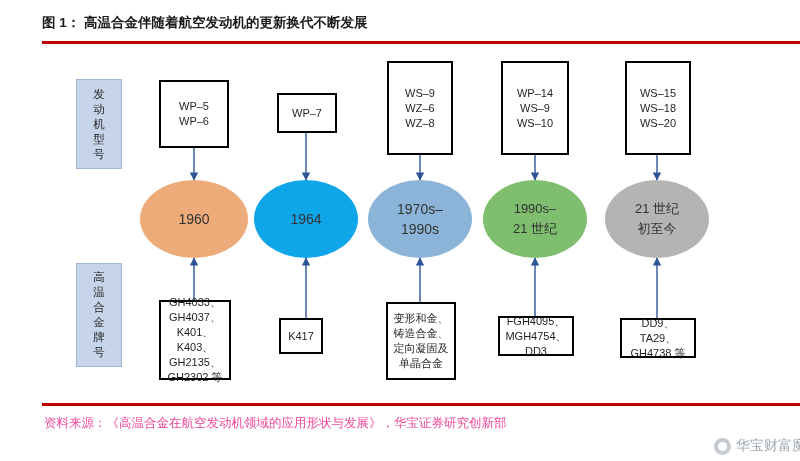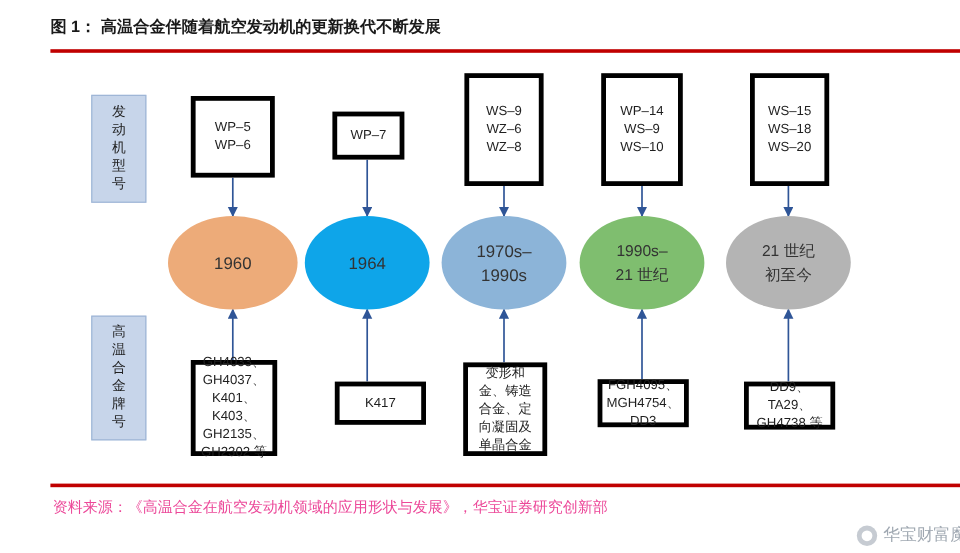--- a/index.html
+++ b/index.html
@@ -48,21 +48,21 @@
   .ellipse{
     position:absolute;border-radius:50%;
     display:flex;align-items:center;justify-content:center;
     text-align:center;font-size:14px;color:#333;line-height:20px;
   }
   .ellipse .lbl{display:block;}
 
   
   .box{
     position:absolute;
-    border:4px solid #000000;background:#ffffff;
+    border:2px solid #000000;background:#ffffff;
     color:#1f1f1f;font-size:11px;line-height:15px;
     display:flex;align-items:center;justify-content:center;
     text-align:center;
     box-sizing:border-box;
   }
   .box .inner{padding:0 4px;white-space:pre-line;}
 
   
   svg.arrows{position:absolute;left:0;top:0;width:800px;height:461px;pointer-events:none;}
 
@@ -138,21 +138,21 @@
 GH2135、
 GH2302 等</div>
   </div>
 
   <div class="box" style="left:249px;top:93px;width:60px;height:40px;">
     <div class="inner">WP–7</div>
   </div>
   <div class="ellipse" style="left:226px;top:180px;width:104px;height:78px;background:#0ea5e9;">
     <span class="lbl">1964</span>
   </div>
-  <div class="box" style="left:251px;top:318px;width:76px;height:36px;justify-content:center;">
+  <div class="box" style="left:251px;top:318px;width:44px;height:36px;justify-content:center;">
     <div class="inner">K417</div>
   </div>
 
   <div class="box" style="left:359px;top:61px;width:66px;height:94px;">
     <div class="inner">WS–9
 WZ–6
 WZ–8</div>
   </div>
   <div class="ellipse" style="left:340px;top:180px;width:104px;height:78px;background:#8cb4d8;white-space:pre-line;">
     <span class="lbl">1970s–

